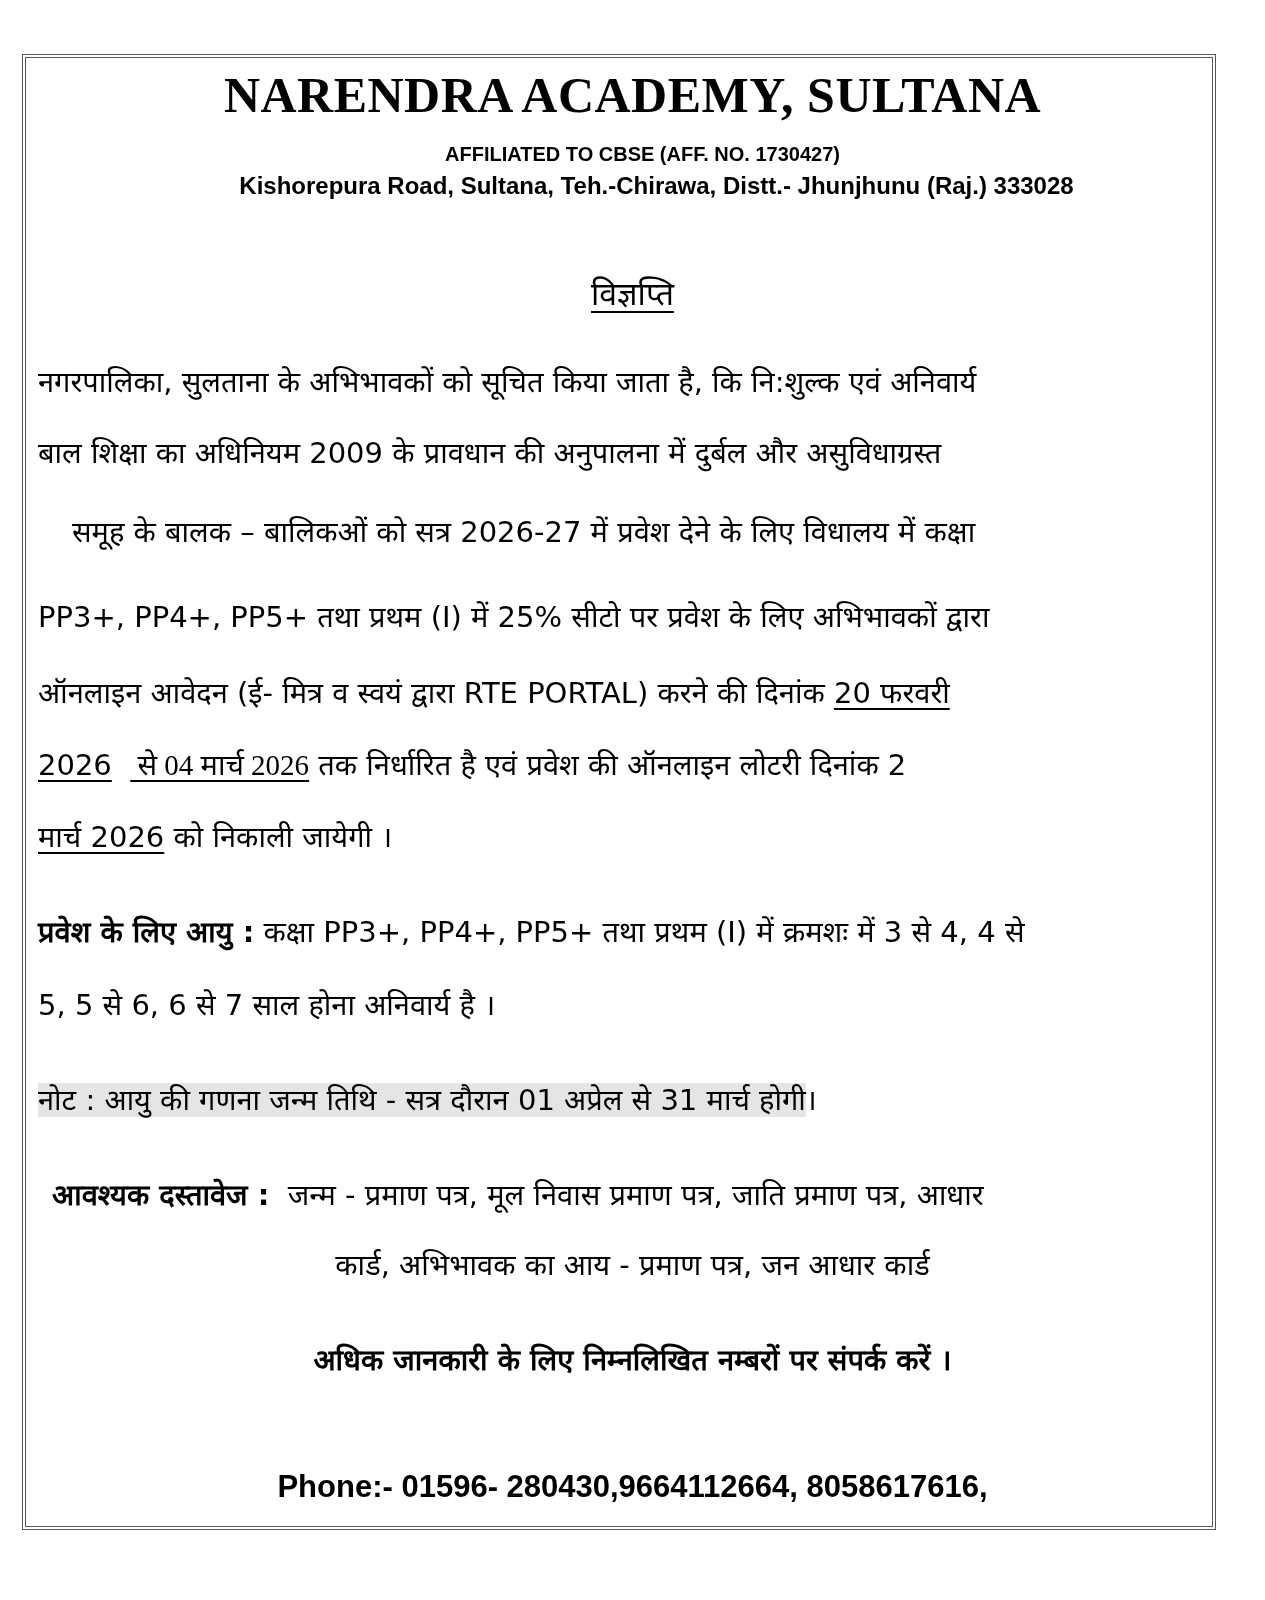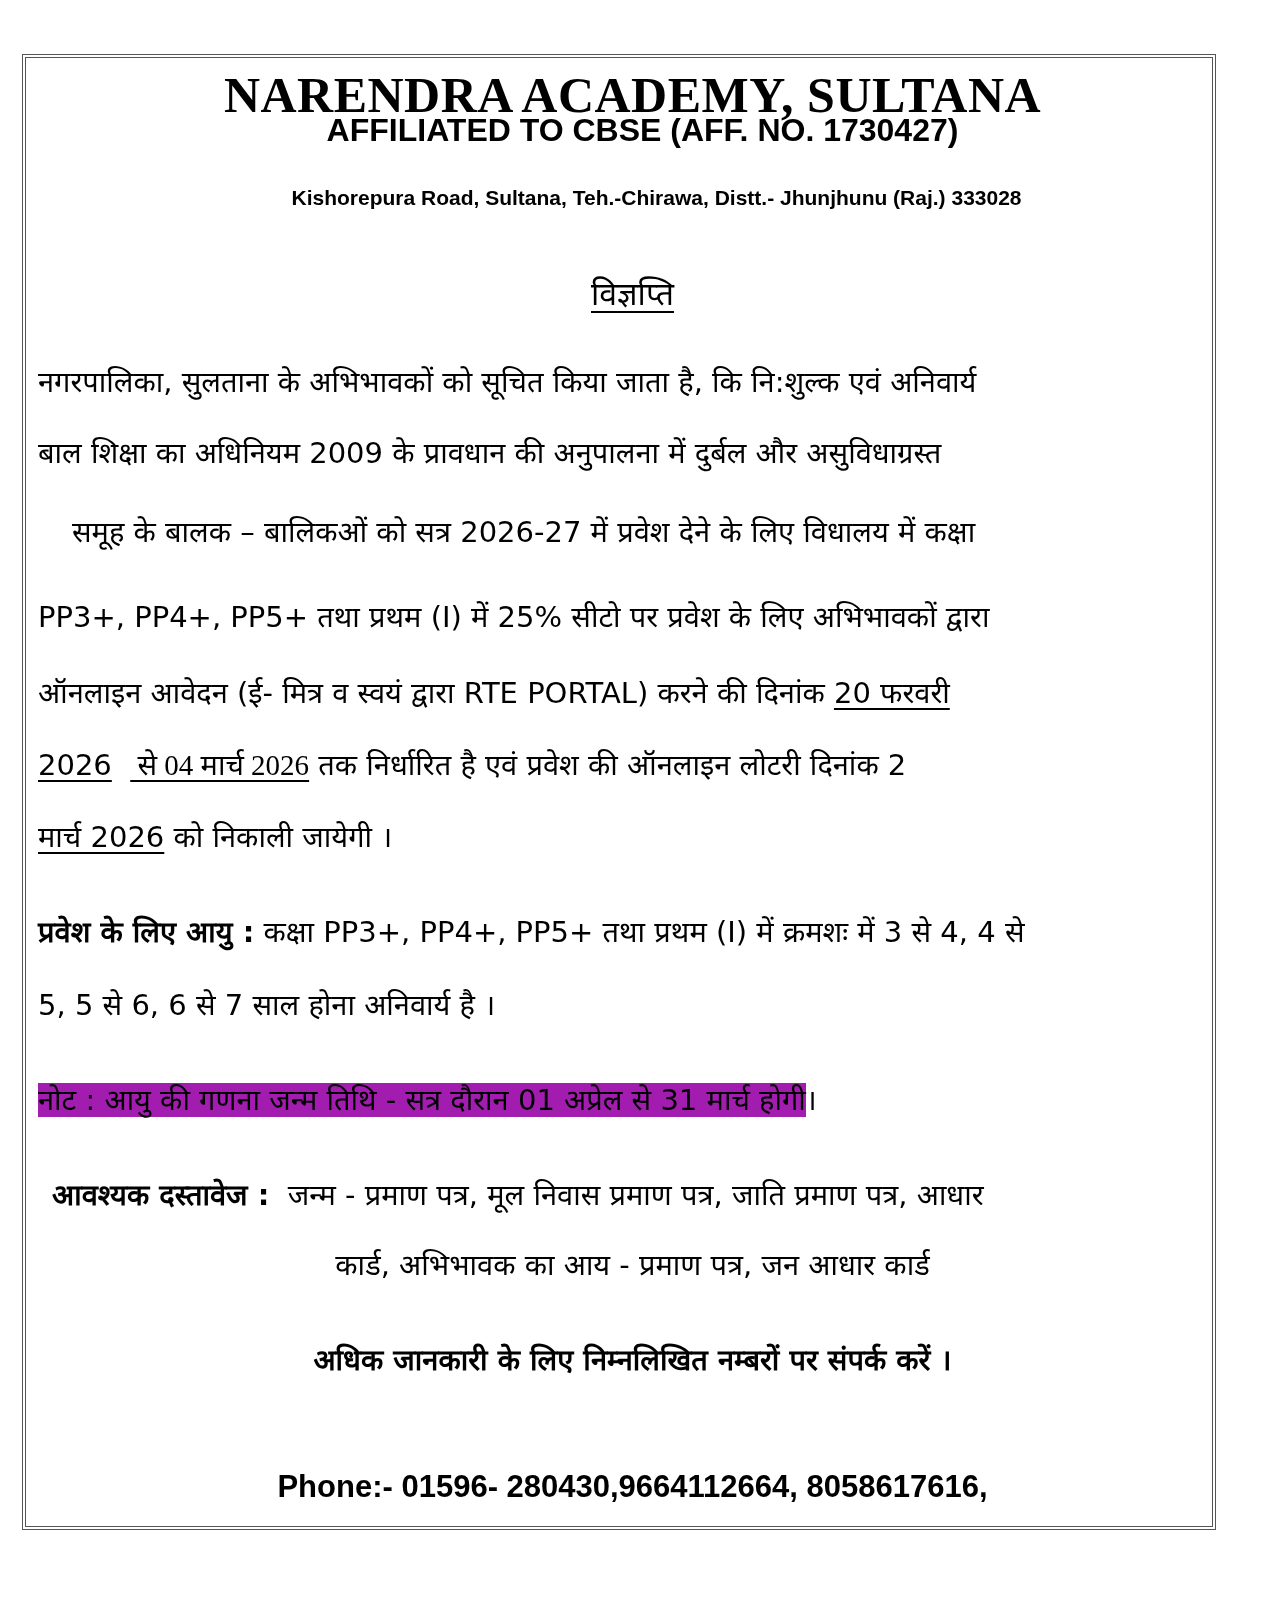--- a/index.html
+++ b/index.html
@@ -36,22 +36,22 @@
       line-height: 60px;
     }
     .header-sub {
       position: absolute;
       left: 0; right: 0;
       text-align: center;
       font-family: "Liberation Sans", sans-serif;
       font-weight: bold;
       line-height: 36px;
     }
-    .aff { top: 112px; font-size: 32px; margin-left: 20px; }
-    .addr { top: 180px; font-size: 21px; margin-left: 48px; }
+    .aff { top: 136px; font-size: 20px; margin-left: 20px; }
+    .addr { top: 168px; font-size: 24px; margin-left: 48px; }
     .notice-heading {
       position: absolute;
       left: 0; right: 0;
       top: 272px;
       text-align: center;
       font-family: "DejaVu Sans", sans-serif;
       font-size: 32px;
       line-height: 44px;
     }
     .notice-heading span {
@@ -67,21 +67,21 @@
       font-family: "DejaVu Sans", sans-serif;
       font-size: 29px;
       line-height: 40px;
     }
     .u {
       text-decoration: underline;
       text-decoration-thickness: 2px;
       text-underline-offset: 5px;
     }
     .b { font-weight: bold; }
-    .hl { background: #a21caf; }
+    .hl { background: #e5e5e5; }
     .center-line {
       position: absolute;
       left: 0; right: 0;
       text-align: center;
       font-family: "DejaVu Sans", sans-serif;
       font-size: 29px;
       line-height: 40px;
       white-space: nowrap;
     }
     .phone {

